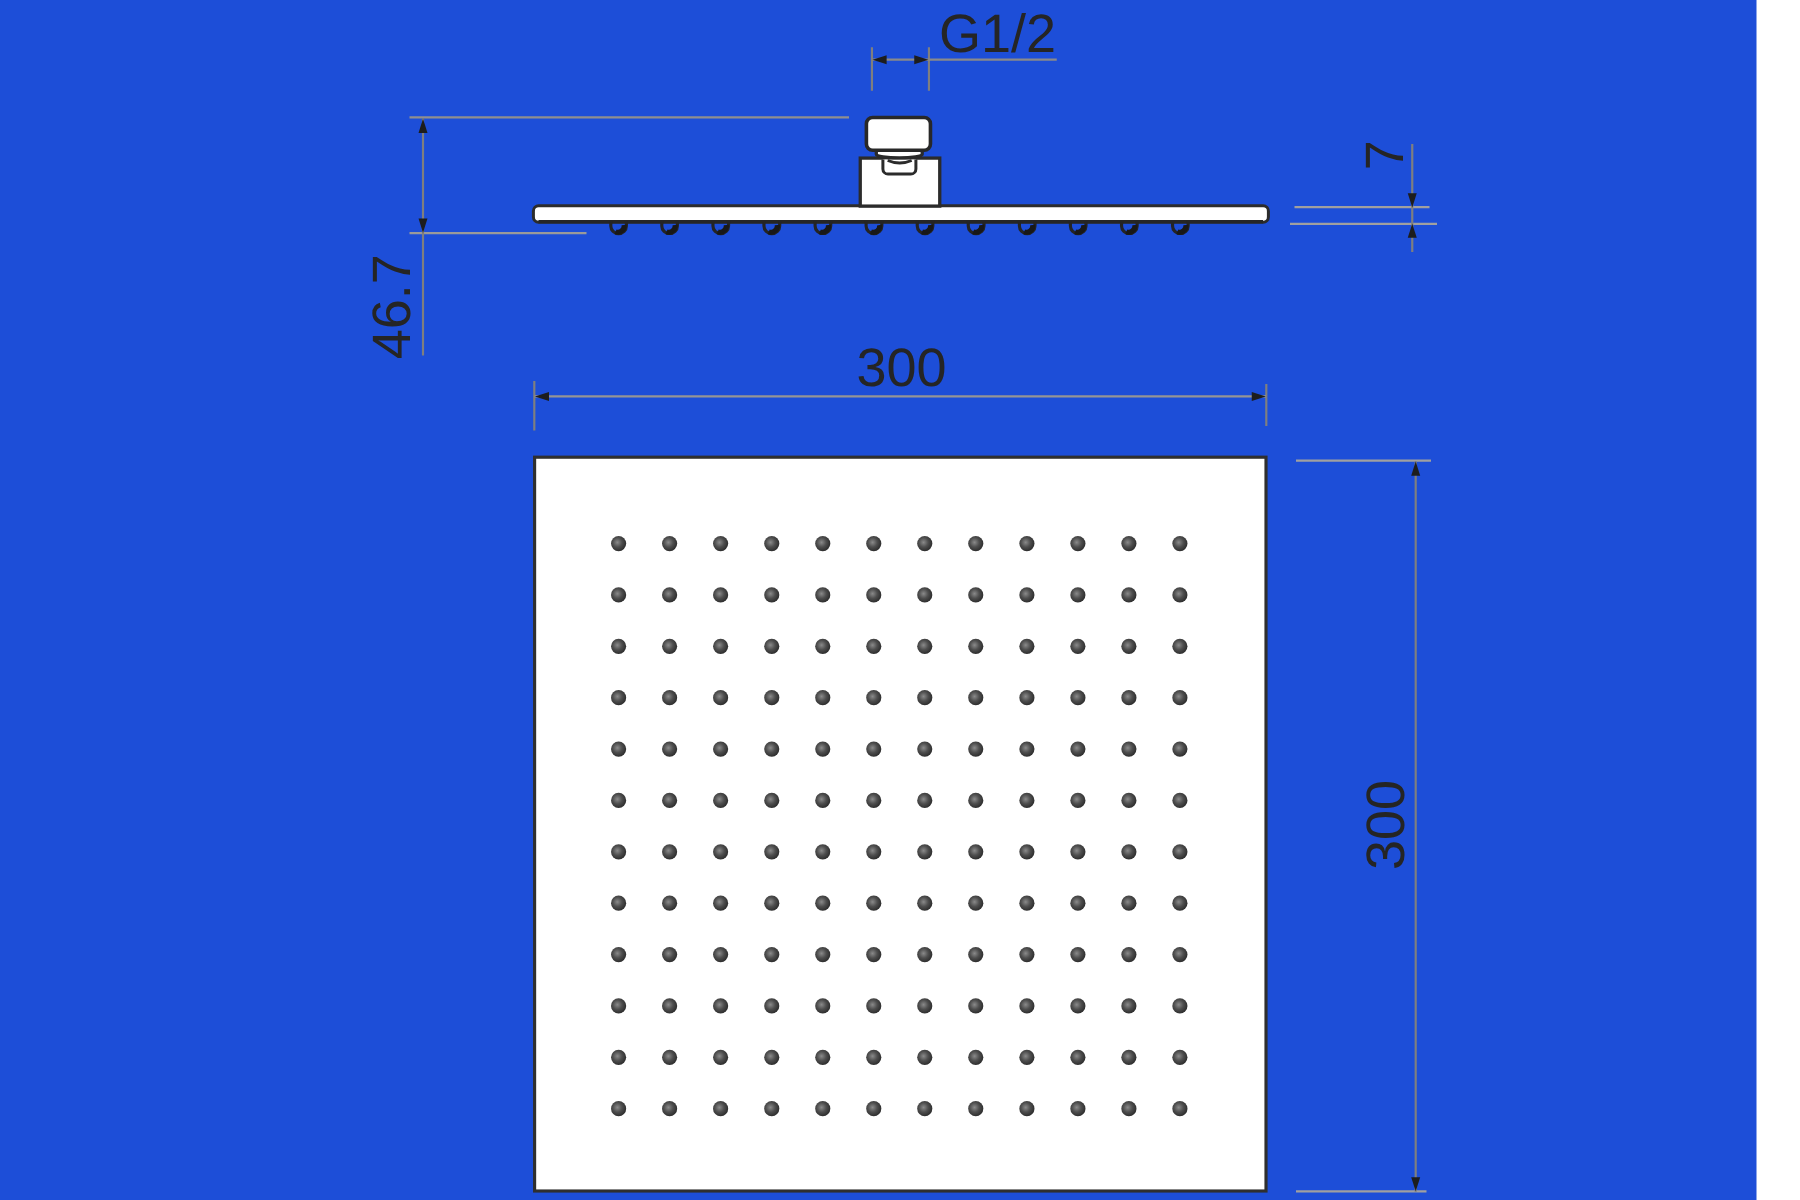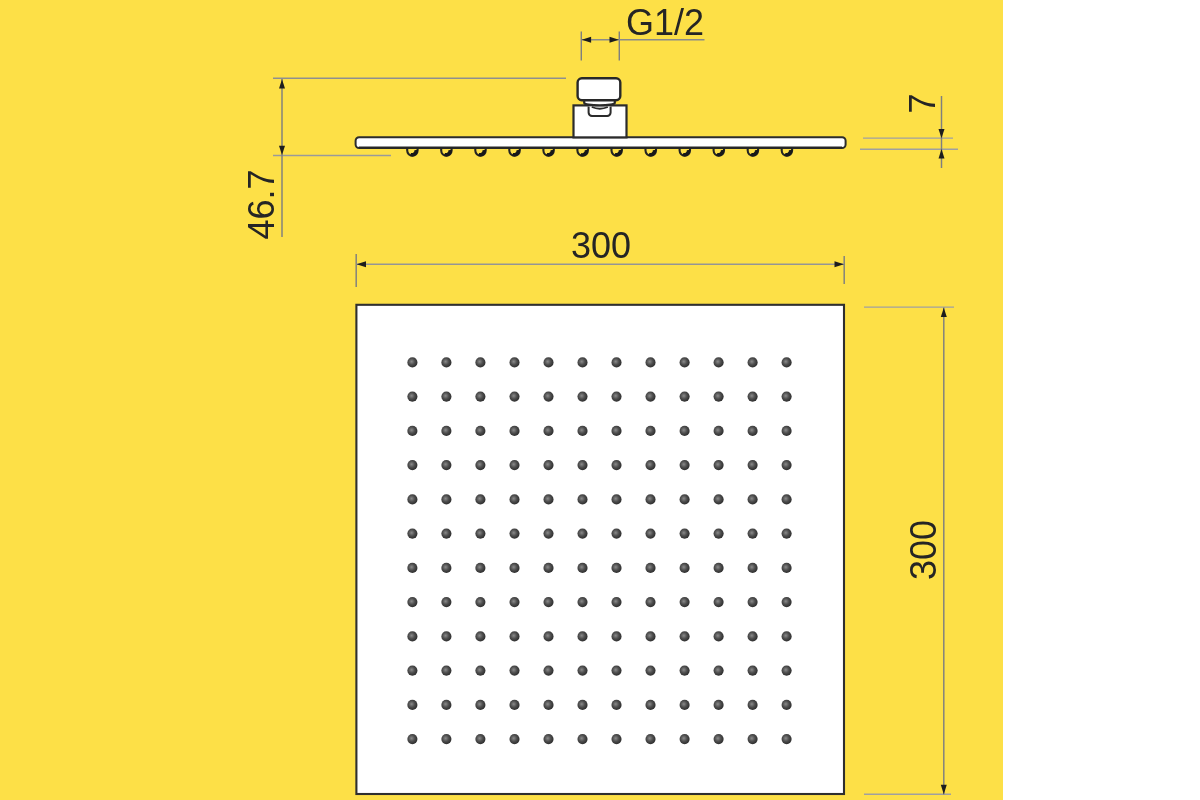--- a/index.html
+++ b/index.html
@@ -1,16 +1,16 @@
 <!DOCTYPE html>
 <html><head>
 <meta charset="utf-8">
 <style>
   html,body { margin:0; padding:0; background:#ffffff; }
-  .page { position:relative; width:1003px; height:800px; background:#fde047; overflow:hidden; }
+  .page { position:relative; width:1171px; height:800px; background:#1d4ed8; overflow:hidden; }
   svg { position:absolute; left:0; top:0; filter: blur(0.45px); }
   text { font-family:"Liberation Sans", sans-serif; fill:#252525; }
 </style>
 </head>
 <body>
 <div class="page">
 <svg width="1200" height="800" viewBox="0 0 1200 800">
 <defs>
   <radialGradient id="dotg" cx="0.42" cy="0.42" r="0.62">
     <stop offset="0" stop-color="#8a8a8a"></stop>

